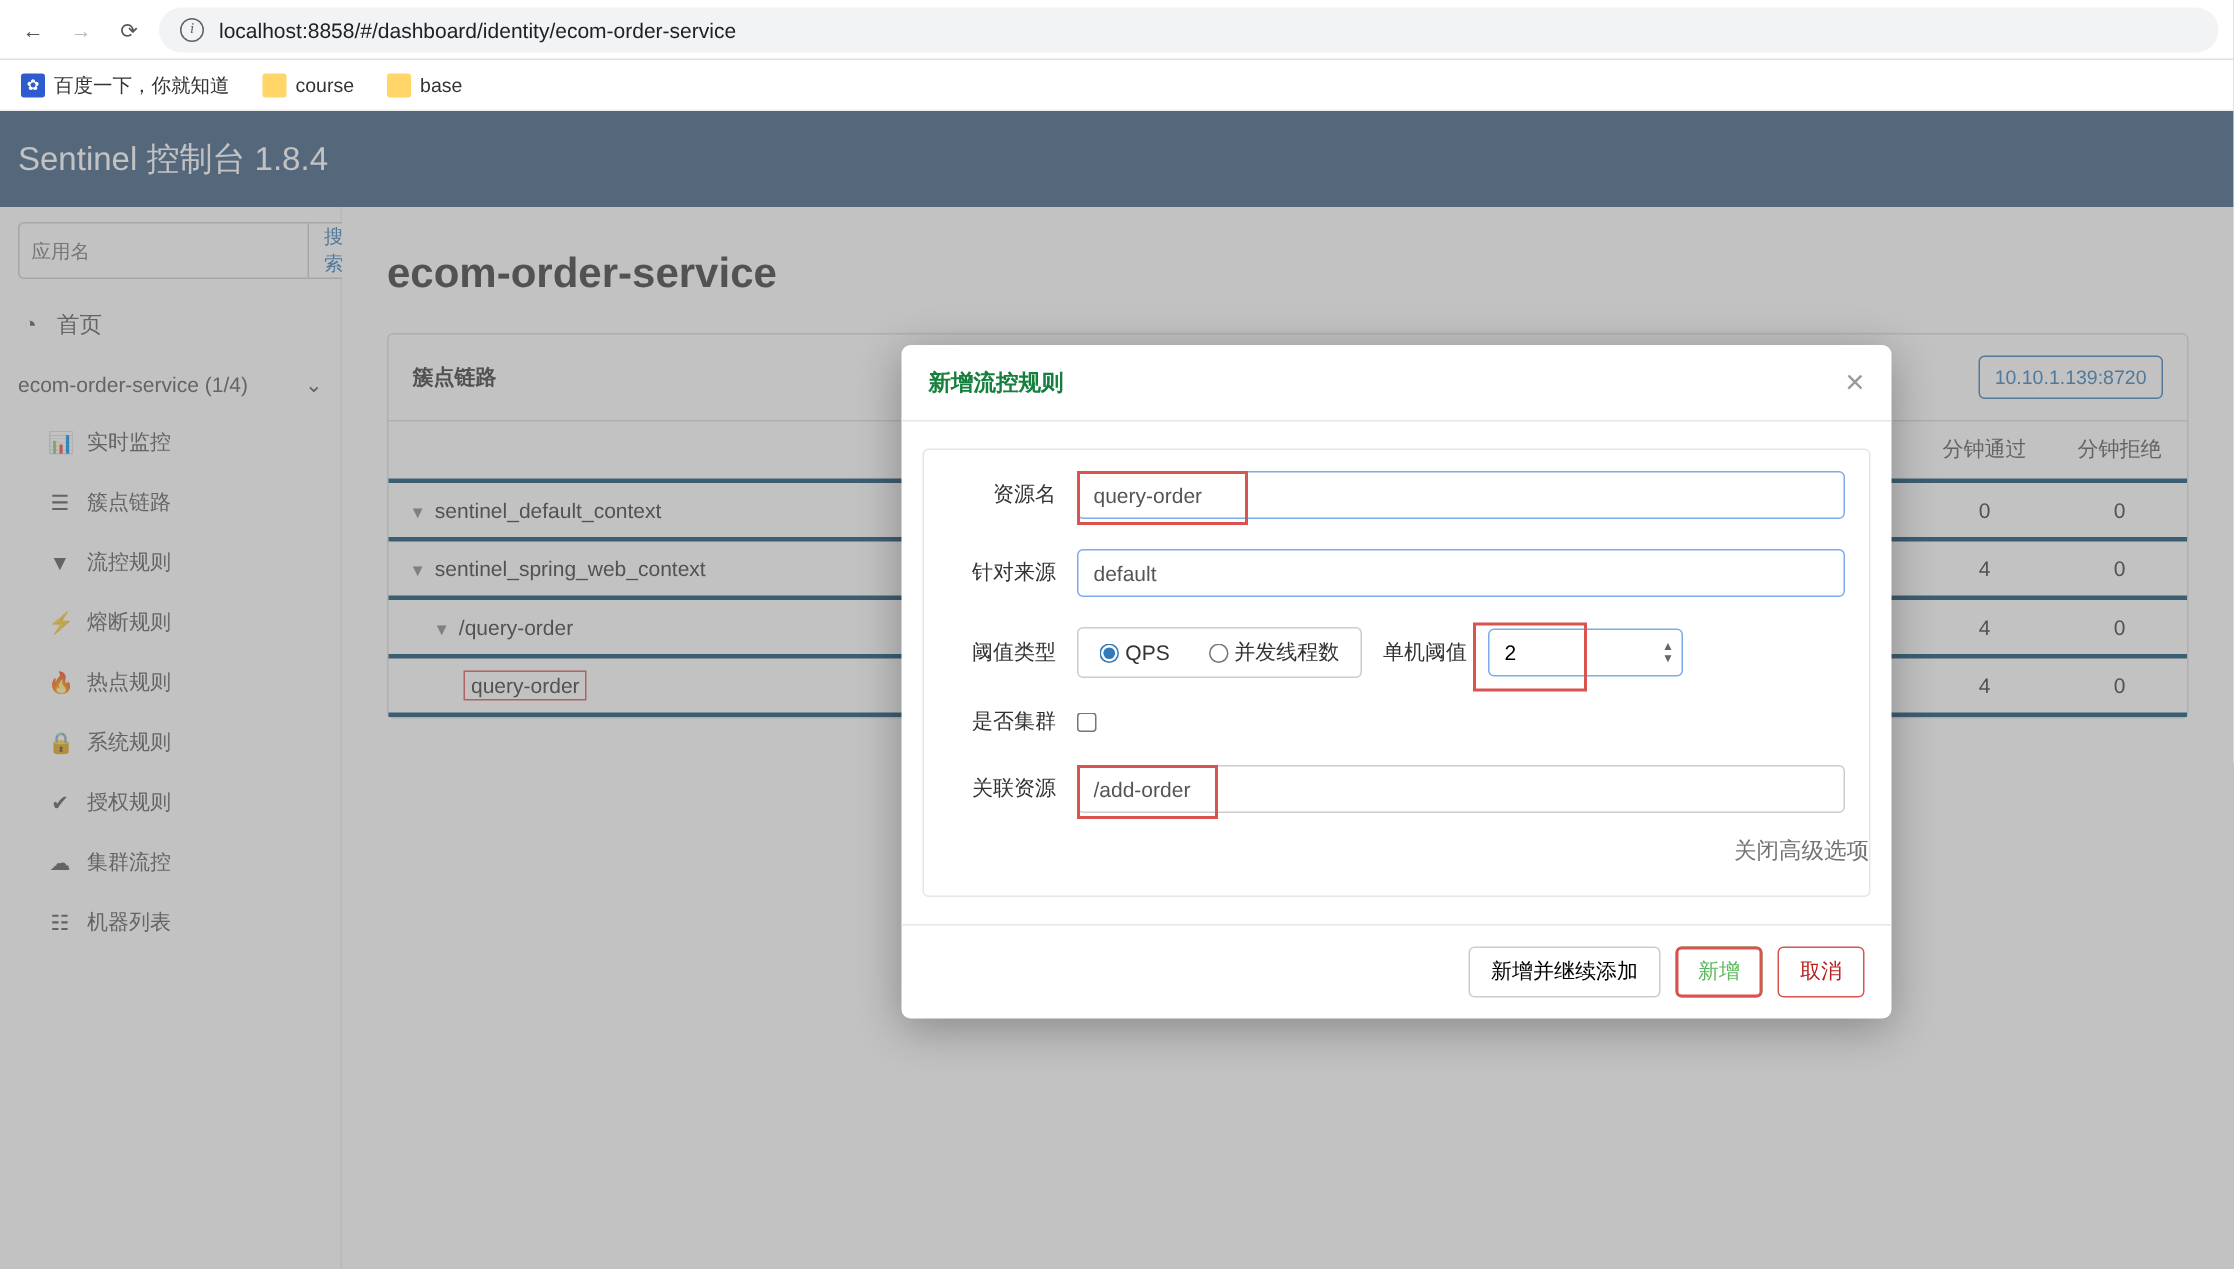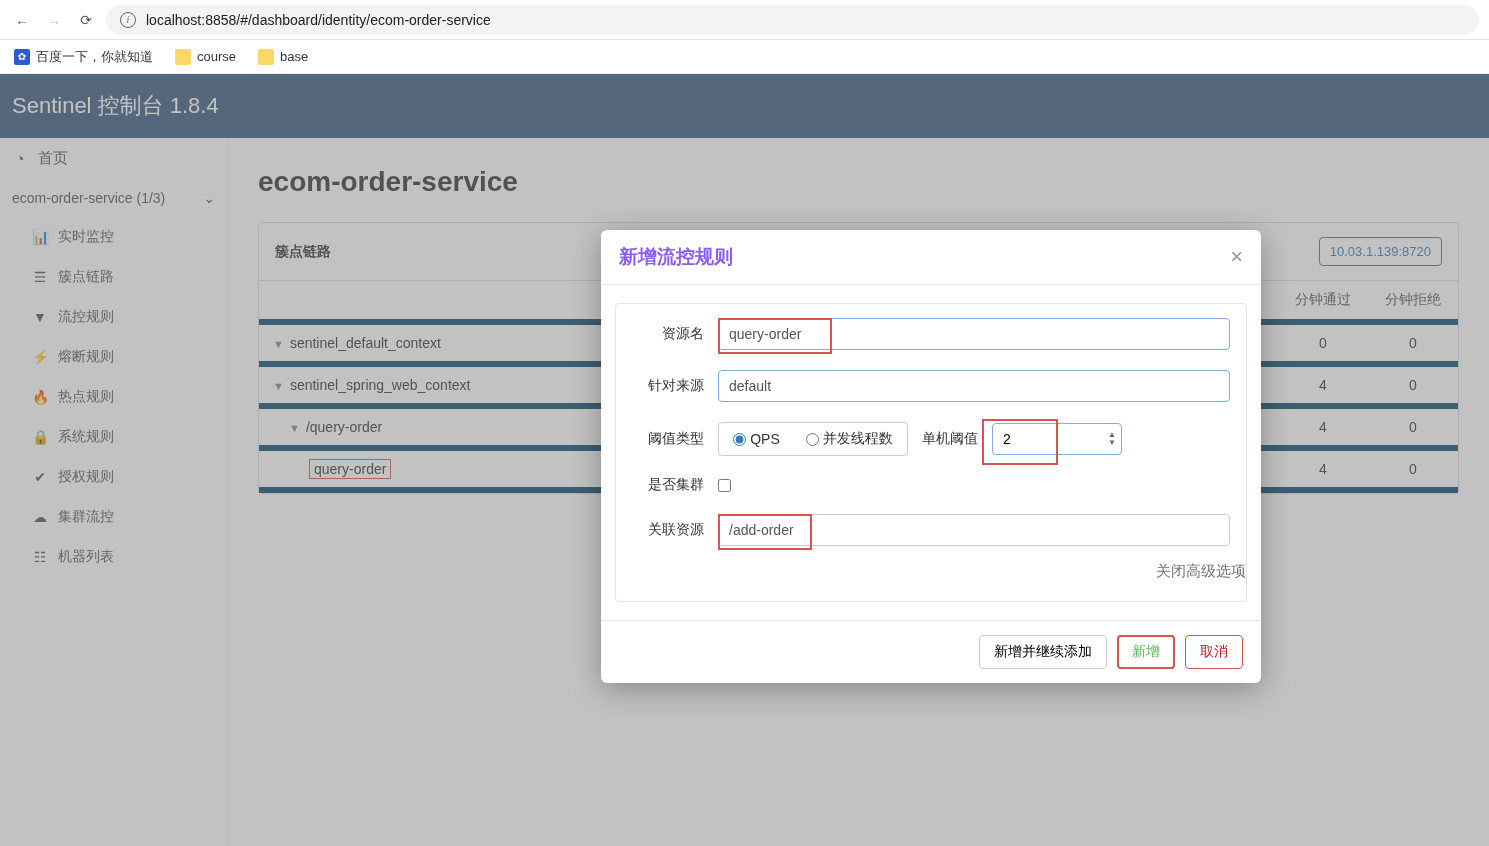--- a/index.html
+++ b/index.html
@@ -37,33 +37,33 @@
 
     
     .main { flex:1; padding: 20px 30px; background: #fff; overflow:auto; }
     .page-title { font-size: 28px; font-weight:600; margin: 8px 0 24px; color:#333; }
     .panel { border:1px solid #ddd; border-radius:4px; }
     .panel-header { display:flex; justify-content:space-between; align-items:center; padding: 14px 16px; border-bottom:1px solid #ddd;}
     .panel-title { font-weight:600; color:#333;}
     .machine-btn { border:1px solid #337ab7; color:#337ab7; background:#fff; padding:6px 10px; border-radius:4px; cursor:pointer; font-size:13px;}
 
     table.clink { width:100%; border-collapse:collapse; }
-    table.clink th, table.clink td { padding: 10px 14px; font-size:14px; border-bottom:6px solid #0c4a6e; text-align:left;}
+    table.clink th, table.clink td { padding: 10px 14px; font-size:14px; border-bottom:3px solid #0c4a6e; text-align:left;}
     table.clink th { font-weight:500; color:#555;}
     table.clink th.num, table.clink td.num { text-align:center; width:90px;}
     .tree-toggle { color:#888; margin-right:6px; font-size:11px;}
     .indent-1 { padding-left: 30px !important; }
     .indent-2 { padding-left: 50px !important; }
     .hl-box { border:1px solid #d9534f; padding:1px 4px;}
 
     
     .overlay { position:absolute; top:74px; left:0; right:0; bottom:0; background:rgba(120,120,120,0.45);}
     .modal { position:absolute; top:230px; left:601px; width:660px; background:#fff; border-radius:6px; box-shadow:0 6px 30px rgba(0,0,0,.3);}
     .modal-header { padding:14px 18px; border-bottom:1px solid #e5e5e5; display:flex; justify-content:space-between; align-items:center;}
-    .modal-title { font-size:19px; font-weight:600; color:#8b5cf6;}
+    .modal-title { font-size:15px; font-weight:600; color:#15803d;}
     .modal-close { color:#999; font-size:22px; cursor:pointer; line-height:1;}
     .modal-body { padding: 4px 0; }
     .modal-inner { margin: 14px; border:1px solid #e5e5e5; border-radius:4px; padding: 4px 0 18px;}
     .form-row { display:flex; align-items:center; padding: 10px 16px; gap: 14px;}
     .form-label { width: 72px; text-align:right; font-size:14px; color:#333;}
     .form-control { flex:1; border:1px solid #7dabeb; border-radius:4px; padding:7px 10px; font-size:14px; color:#555;}
     .form-control.plain { border-color:#ccc;}
     .radio-group { flex:1; border:1px solid #ccc; border-radius:4px; padding:7px 10px; display:flex; gap:18px; justify-content:flex-start;}
     .radio-group.center { justify-content:center; gap:26px;}
     .radio { display:flex; align-items:center; gap:4px; font-size:14px;}
@@ -117,26 +117,30 @@
   </div>
 </div>
 
 <div class="app-header">
   <span>Sentinel 控制台 1.8.4</span>
 </div>
 
 <div class="app-body">
 
   <div class="sidebar">
+    <div class="search-row">
+      <input class="search-input" placeholder="应用名" style="">
+      <button class="search-btn">搜索</button>
+    </div>
     <div class="side-item top">
       <span class="side-icon">◔</span>
       <span>首页</span>
     </div>
     <div class="side-group">
-      <span>ecom-order-service (1/3)</span>
+      <span>ecom-order-service (1/4)</span>
       <span class="caret"></span>
     </div>
     <div class="side-item sub">
         <span class="side-icon">📊</span>
         <span>实时监控</span>
       </div>
     <div class="side-item sub">
         <span class="side-icon">☰</span>
         <span>簇点链路</span>
       </div>
@@ -168,21 +172,21 @@
         <span class="side-icon">☷</span>
         <span>机器列表</span>
       </div>
   </div>
 
   <div class="main">
     <h1 class="page-title">ecom-order-service</h1>
     <div class="panel">
       <div class="panel-header">
         <span class="panel-title">簇点链路</span>
-        <button class="machine-btn">10.03.1.139:8720</button>
+        <button class="machine-btn">10.10.1.139:8720</button>
       </div>
       <table class="clink">
         <thead>
           <tr>
             <th class="th-res">资源名</th>
             <th class="num">分钟通过</th>
             <th class="num">分钟拒绝</th>
           </tr>
         </thead>
         <tbody>

